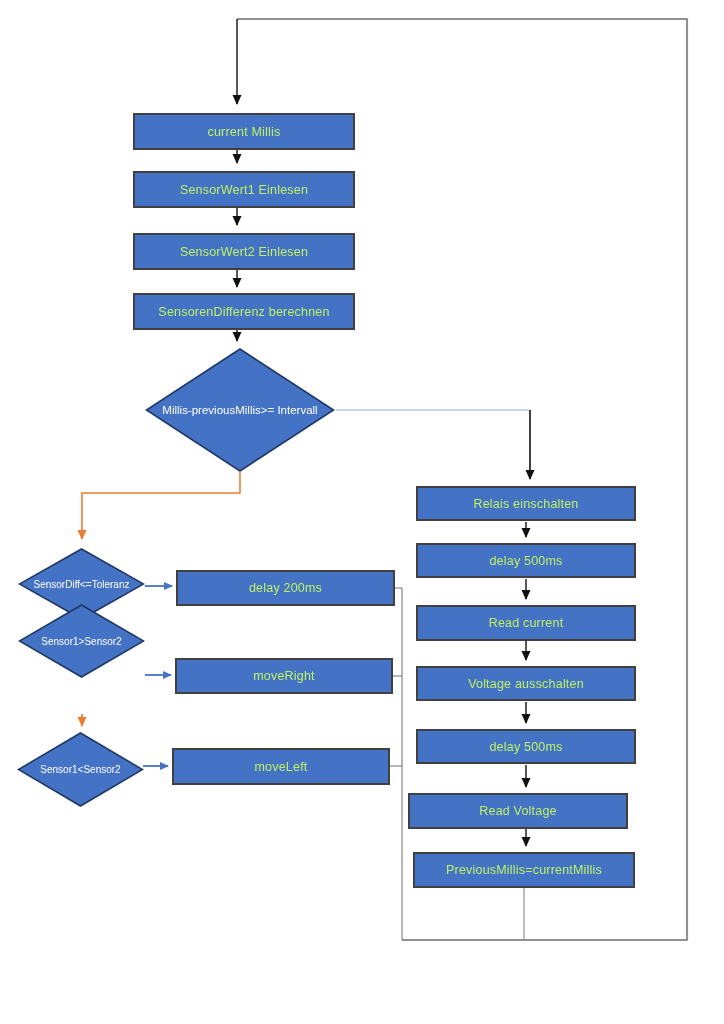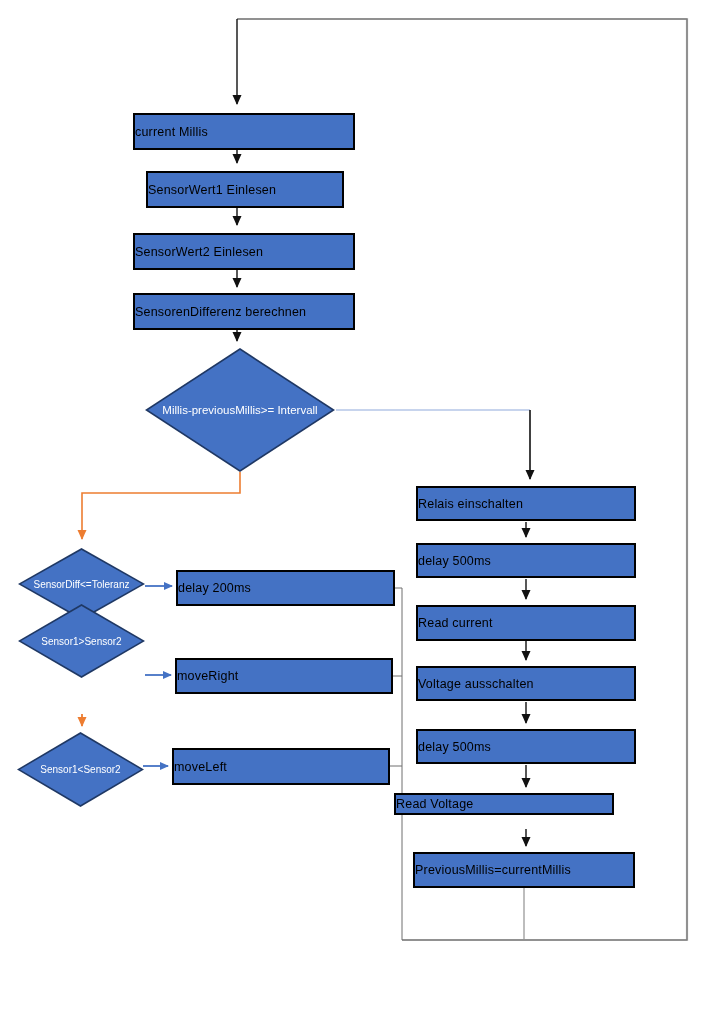--- a/index.html
+++ b/index.html
@@ -7,24 +7,24 @@
     position:relative;
     width:724px;height:1024px;
     background:#ffffff;
     font-family:"Liberation Sans", sans-serif;
     overflow:hidden;
   }
   #wires{position:absolute;left:0;top:0;width:724px;height:1024px;}
   .node{
     position:absolute;
     background:#4472C4;
-    border:2px solid #000000;
+    border:2px solid #404040;
     box-sizing:border-box;
-    display:flex;align-items:center;
-    color:#000000;
+    display:flex;align-items:center;justify-content:center;
+    color:#bef264;
     font-size:12.5px;
     letter-spacing:.2px;
     z-index:2;
   }
   .diamond{position:absolute;z-index:2;}
   .d-bg,.d-fill{
     position:absolute;
     clip-path:polygon(50% 0,100% 50%,50% 100%,0 50%);
   }
   .d-bg{left:0;top:0;right:0;bottom:0;background:#1F3864;}
@@ -87,21 +87,21 @@
     <path d="M526,579 L526,599" fill="none" stroke="#111111" stroke-width="1.4" marker-end="url(#ah-black)"></path>
     <path d="M526,641 L526,660" fill="none" stroke="#111111" stroke-width="1.4" marker-end="url(#ah-black)"></path>
     <path d="M526,702 L526,723" fill="none" stroke="#111111" stroke-width="1.4" marker-end="url(#ah-black)"></path>
     <path d="M526,765 L526,787" fill="none" stroke="#111111" stroke-width="1.4" marker-end="url(#ah-black)"></path>
     <path d="M526,829 L526,846" fill="none" stroke="#111111" stroke-width="1.4" marker-end="url(#ah-black)"></path>
   </svg>
 
   <div class="node" style="left:133px;top:113px;width:222px;height:37px">
     <span>current Millis</span>
   </div>
-  <div class="node" style="left:146px;top:171px;width:198px;height:37px">
+  <div class="node" style="left:133px;top:171px;width:222px;height:37px">
     <span>SensorWert1 Einlesen</span>
   </div>
   <div class="node" style="left:133px;top:233px;width:222px;height:37px">
     <span>SensorWert2 Einlesen</span>
   </div>
   <div class="node" style="left:133px;top:293px;width:222px;height:37px">
     <span>SensorenDifferenz berechnen</span>
   </div>
 
   <div class="diamond" style="left:145px;top:348px;width:190px;height:124px">
@@ -157,20 +157,20 @@
   </div>
   <div class="node" style="left:416px;top:605px;width:220px;height:36px">
     <span>Read current</span>
   </div>
   <div class="node" style="left:416px;top:666px;width:220px;height:35px">
     <span>Voltage ausschalten</span>
   </div>
   <div class="node" style="left:416px;top:729px;width:220px;height:35px">
     <span>delay 500ms</span>
   </div>
-  <div class="node" style="left:394px;top:793px;width:220px;height:22px">
+  <div class="node" style="left:408px;top:793px;width:220px;height:36px">
     <span>Read Voltage</span>
   </div>
   <div class="node" style="left:413px;top:852px;width:222px;height:36px">
     <span>PreviousMillis=currentMillis</span>
   </div>
 
 </div>
 
 </body></html>

